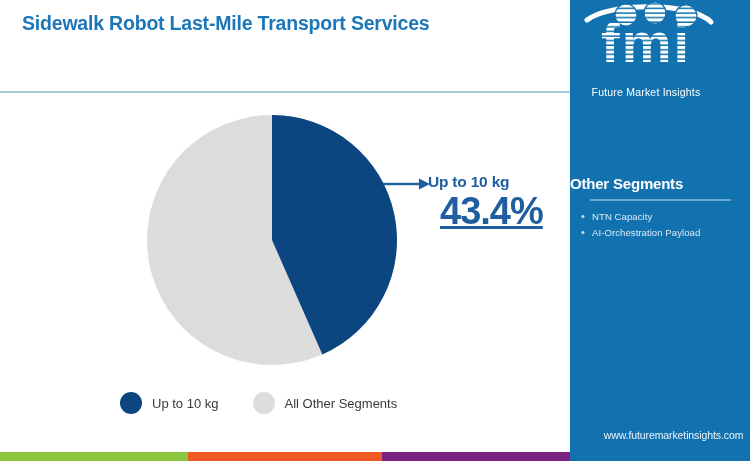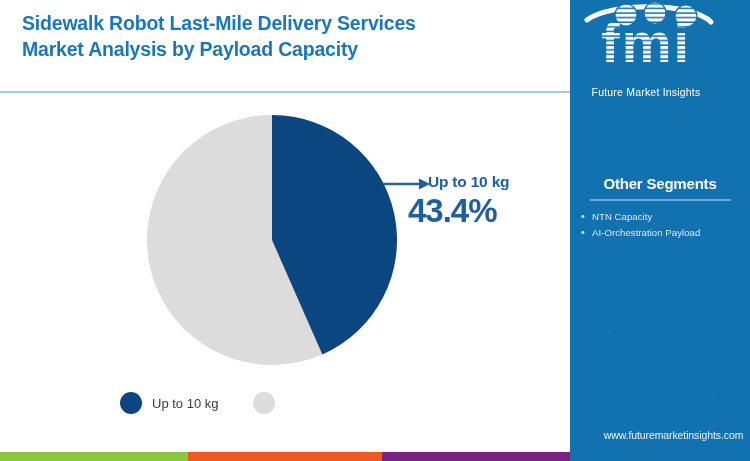--- a/index.html
+++ b/index.html
@@ -73,28 +73,29 @@
     top: 173px;
     width: 130px;
     color: #1f5fa0;
     font-weight: bold;
     font-size: 15.5px;
     line-height: 18px;
     letter-spacing: -0.2px;
   }
   #callout-value {
     position: absolute;
-    left: 408px;
+    left: 440px;
     top: 192px;
     width: 130px;
     color: #1f5fa0;
     font-weight: bold;
-    font-size: 33px;
+    font-size: 38px;
     line-height: 38px;
     letter-spacing: -1px;
+    text-decoration: underline;
   }
 
   
   #legend {
     position: absolute;
     left: 120px;
     top: 392px;
     display: flex;
     align-items: center;
     gap: 34px;
@@ -167,21 +168,20 @@
   }
 
   
   #segments-panel {
     position: absolute;
     left: 0;
     top: 175px;
     width: 180px;
   }
   #segments-title {
-    text-align: center;
     color: #ffffff;
     font-size: 15px;
     font-weight: bold;
     letter-spacing: -0.2px;
   }
   #segments-rule {
     margin: 7px auto 8px auto;
     width: 141px;
     height: 2px;
     background: #66a9d4;
@@ -220,22 +220,21 @@
   }
 </style>
 </head>
 <body>
 
 <div id="canvas">
 
   <div id="main-area">
 
     <div id="page-title">
-      <span class="line">Sidewalk Robot Last-Mile Delivery Services</span>
-      <span class="line">Market Analysis by Payload Capacity</span>
+      <span class="line">Sidewalk Robot Last-Mile Transport Services</span>
     </div>
 
     <div id="header-rule"></div>
 
     <div id="pie-wrap">
       <svg id="pie-svg" width="250" height="250" viewBox="0 0 250 250">
         <circle cx="125" cy="125" r="125" fill="#dcdcdc"></circle>
         <path id="slice-main" d="M 125 125 L 125 0 A 125 125 0 0 1 175.36330446420783 239.4051465776147 Z" fill="#0b4680"></path>
       </svg>
     </div>
@@ -248,20 +247,21 @@
     <div id="callout-label">Up to 10 kg</div>
     <div id="callout-value">43.4%</div>
 
     <div id="legend">
       <div class="legend-item">
         <span class="legend-swatch" style="background:#0b4680"></span>
         <span class="legend-label">Up to 10 kg</span>
       </div>
       <div class="legend-item">
         <span class="legend-swatch" style="background:#dcdcdc"></span>
+        <span class="legend-label">All Other Segments</span>
       </div>
     </div>
 
     <div id="bottom-bar">
       <span class="bar-seg" style="background:#8cc63e;width:188px"></span>
       <span class="bar-seg" style="background:#ef5a24;width:194px"></span>
       <span class="bar-seg" style="background:#7b2382;width:188px"></span>
     </div>
   </div>
 

